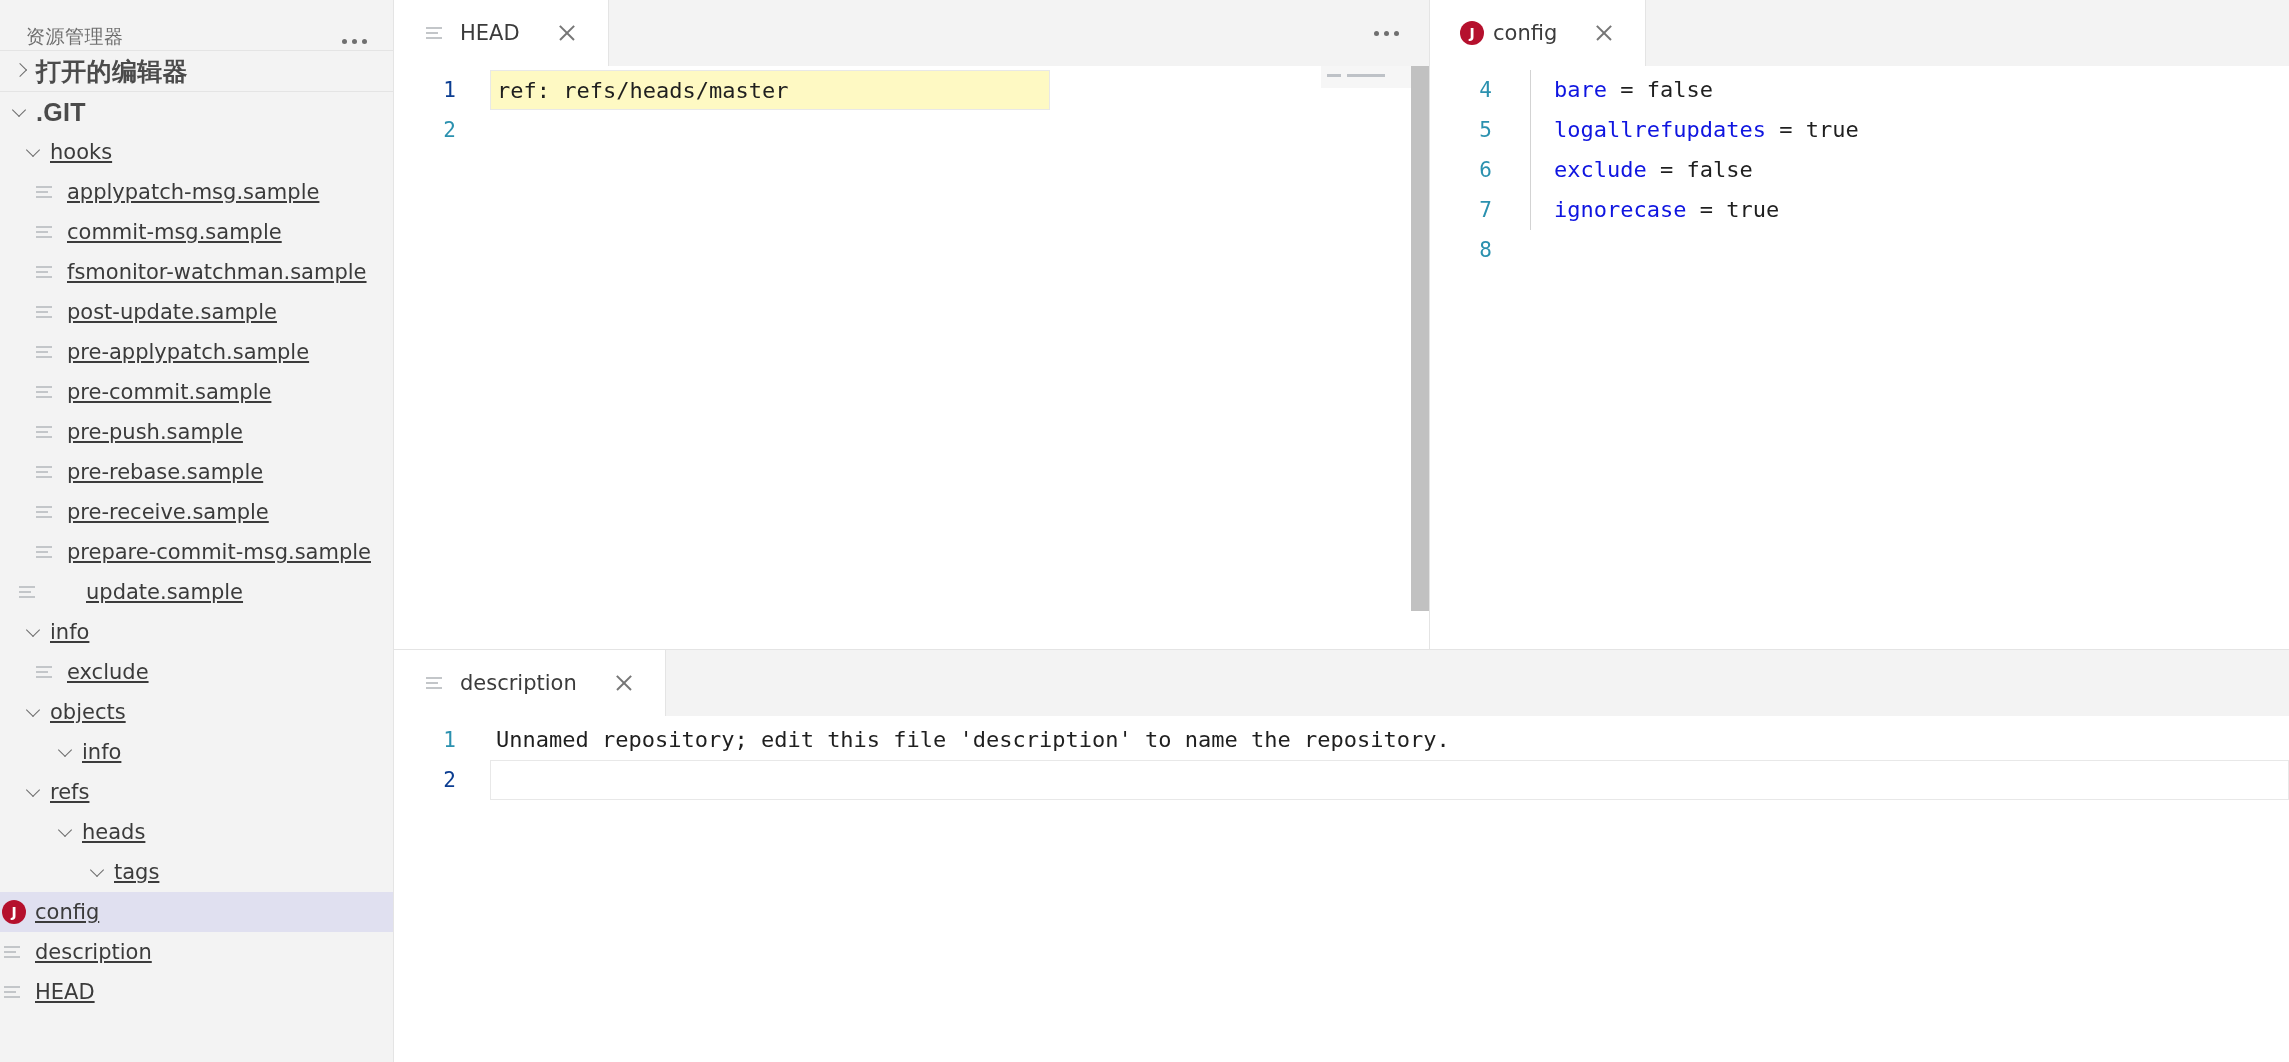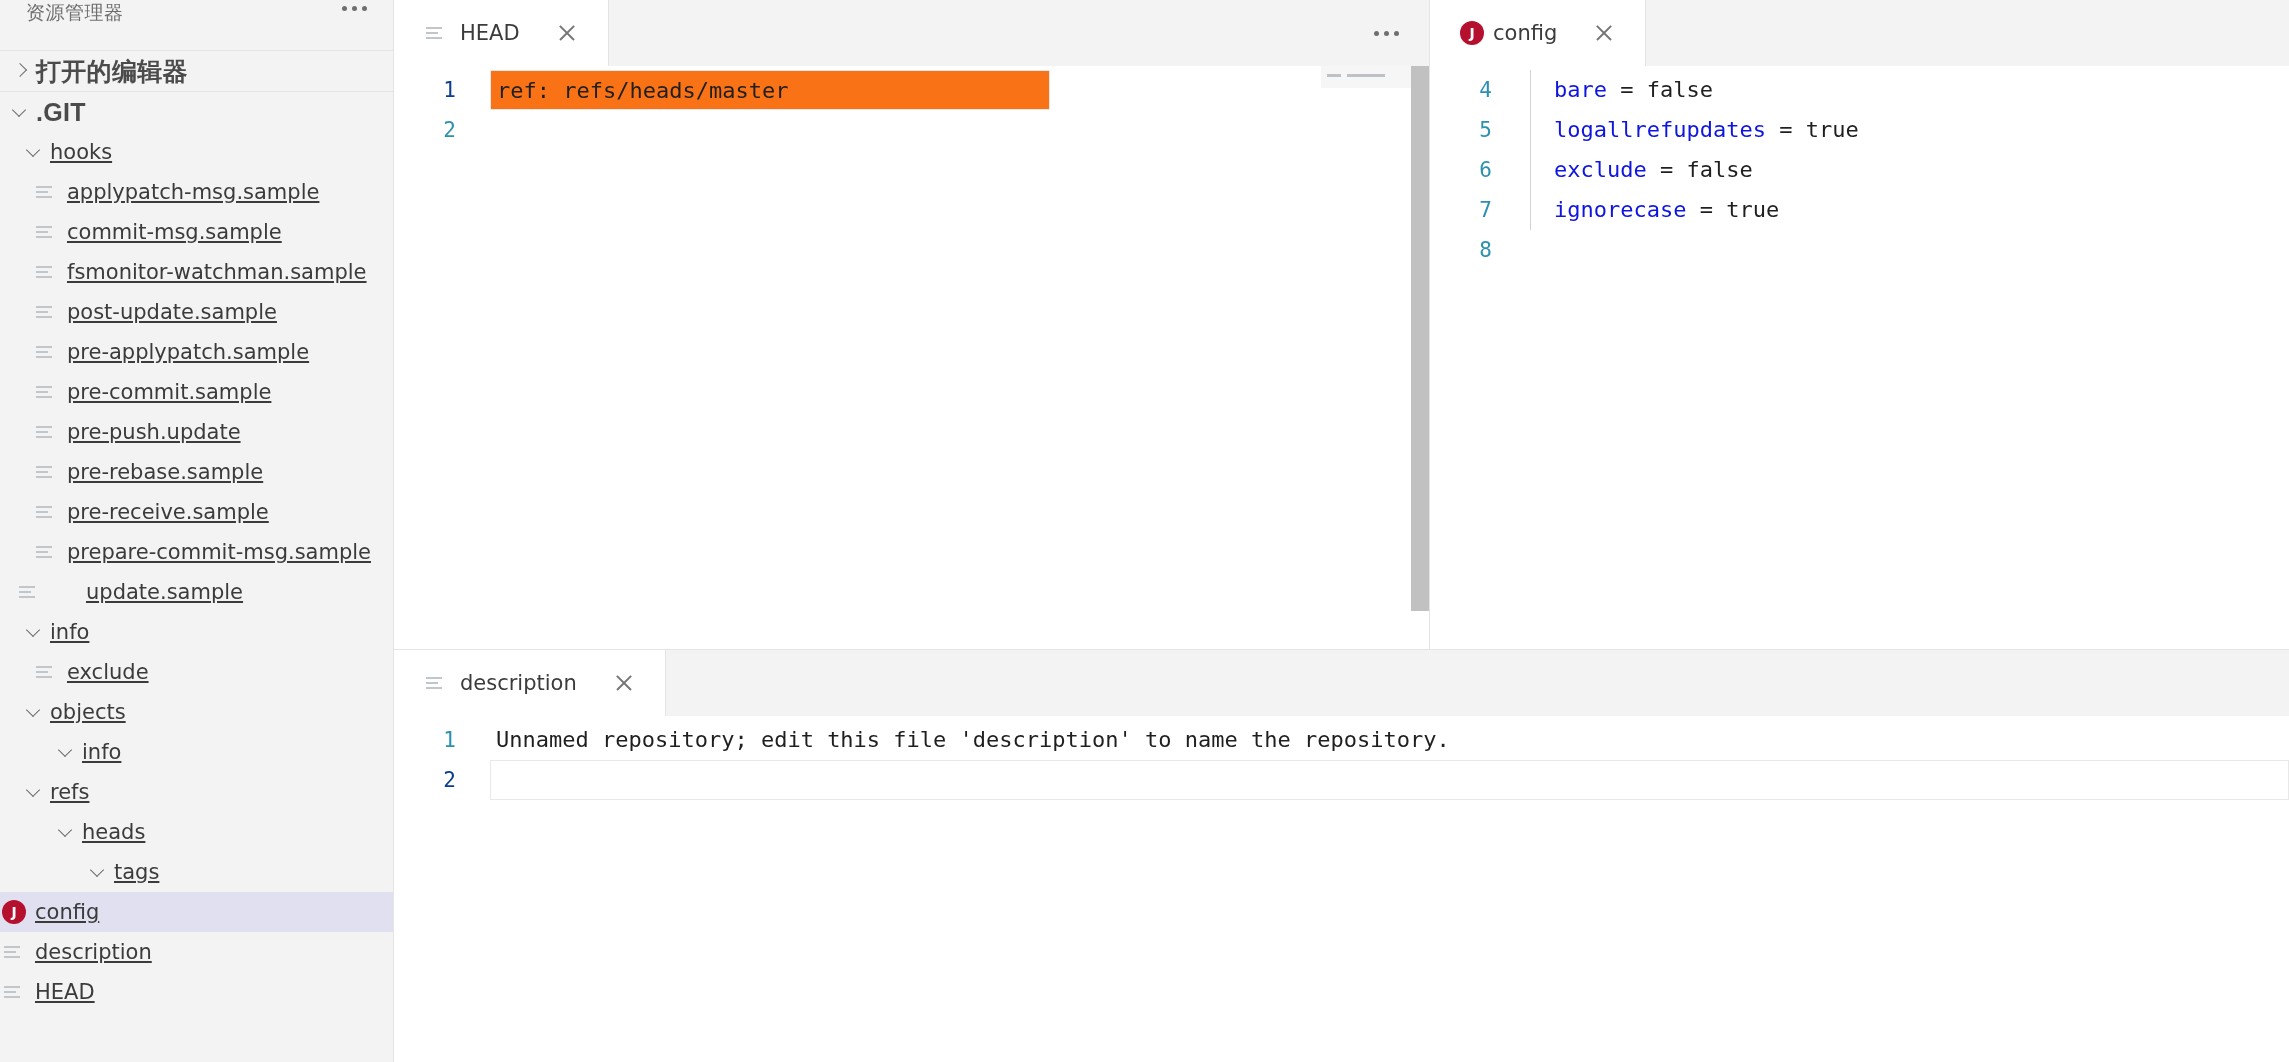--- a/index.html
+++ b/index.html
@@ -15,21 +15,21 @@
   .sidebar {
     width: 394px; height: 1062px;
     background: #f3f3f3;
     border-right: 1px solid #e4e4e4;
     position: relative;
     flex: 0 0 394px;
     overflow: hidden;
   }
   .sb-header {
     height: 50px;
-    display: flex; align-items: flex-start;
+    display: flex; align-items: flex-end;
     padding: 0 22px 0 26px;
     justify-content: space-between;
   }
   .sb-title {
     font-size: 19px; color: #6f6f6f; letter-spacing: .5px;
     font-family: "DejaVu Sans", sans-serif;
   }
   .ellipsis-btn {
     display: flex; gap: 5px; align-items: center;
     padding: 6px 4px; cursor: pointer;
@@ -169,21 +169,21 @@
   .lnum.cur { color: #0b3d91; }
   .ltext {
     margin-left: 40px;
     font-size: 22px; color: #1f1f1f;
     white-space: pre;
     font-family: "DejaVu Sans Mono", monospace;
     height: 40px; line-height: 40px;
   }
   .ltext.hl {
     border: 1.5px solid #e8e8e8;
-    background: #f97316;
+    background: #fef9c3;
     padding: 0 6px;
     margin-left: 34px;
     box-sizing: border-box;
   }
   .empty-hl {
     margin-left: 34px;
     border: 1.5px solid #e8e8e8;
     height: 40px;
     box-sizing: border-box;
   }
@@ -301,21 +301,21 @@
             <i></i>
           </span>
           <span class="label">pre-commit.sample</span>
         </div>
         <div class="row" style="padding-left: 34px;">
           <span class="ficon">
             <i></i>
             <i></i>
             <i></i>
           </span>
-          <span class="label">pre-push.update</span>
+          <span class="label">pre-push.sample</span>
         </div>
         <div class="row" style="padding-left: 34px;">
           <span class="ficon">
             <i></i>
             <i></i>
             <i></i>
           </span>
           <span class="label">pre-rebase.sample</span>
         </div>
         <div class="row" style="padding-left: 34px;">

